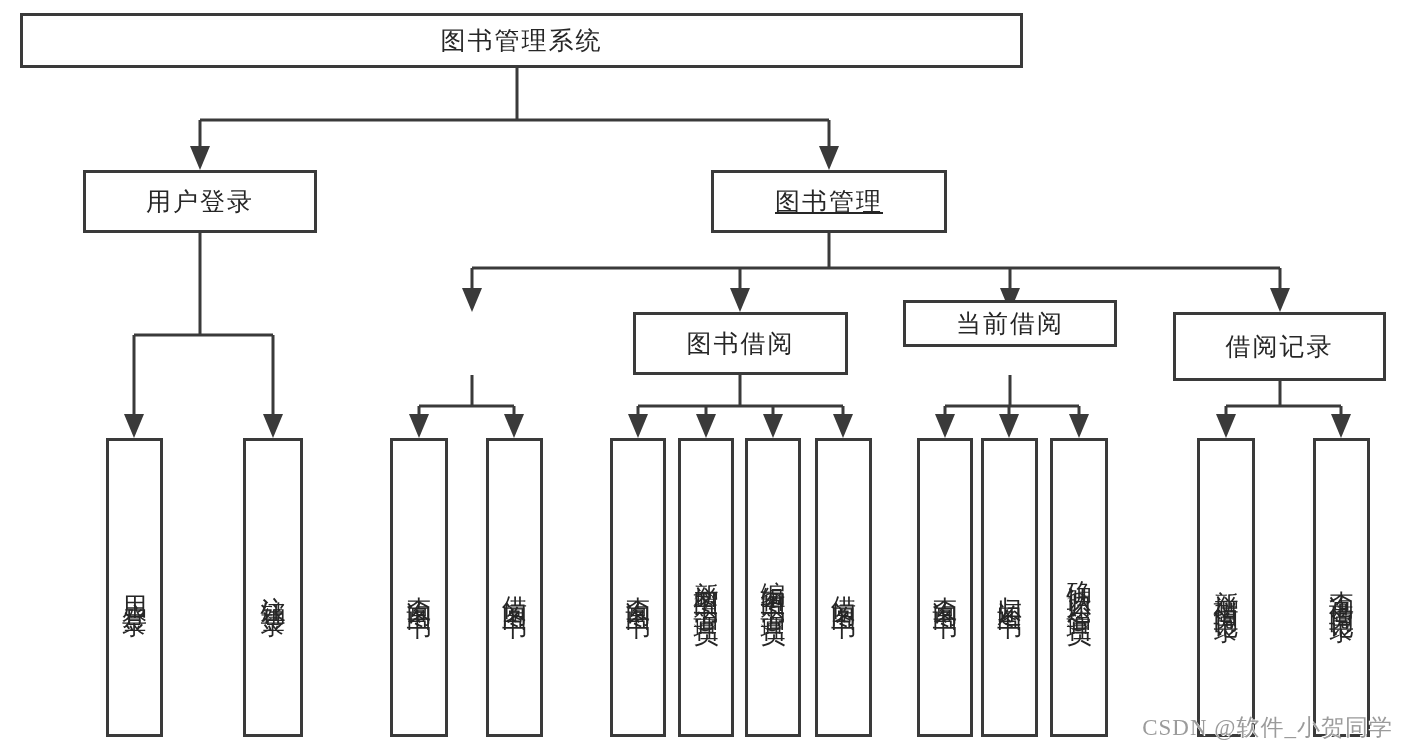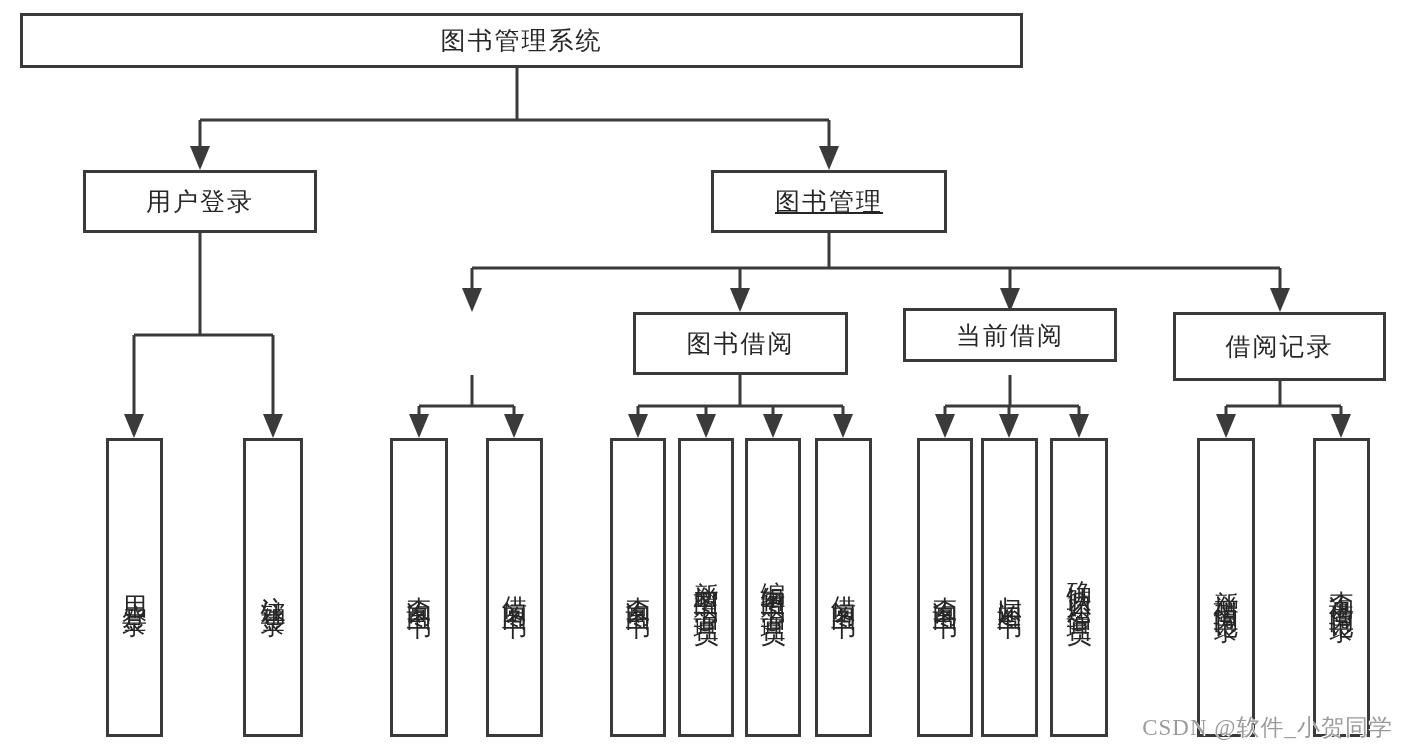--- a/index.html
+++ b/index.html
@@ -119,21 +119,21 @@
       <polygon class="ahead" points="1331,414 1351,414 1341,438"></polygon>
     </g>
   </svg>
 
   <div class="box" style="left:20px; top:13px; width:1003px; height:55px;">图书管理系统</div>
 
   <div class="box" style="left:83px; top:170px; width:234px; height:63px;">用户登录</div>
   <div class="box" style="left:711px; top:170px; width:236px; height:63px;text-decoration:underline;">图书管理</div>
 
   <div class="box" style="left:633px; top:312px; width:215px; height:63px;">图书借阅</div>
-  <div class="box" style="left:903px; top:308px; width:214px; height:54px;">当前借阅</div>
+  <div class="box" style="left:903px; top:300px; width:214px; height:47px;">当前借阅</div>
   <div class="box" style="left:1173px; top:312px; width:213px; height:69px;">借阅记录</div>
 
   <div class="box vbox" style="left:106px; top:438px; width:57px; height:299px;">用户登录</div>
   <div class="box vbox" style="left:243px; top:438px; width:60px; height:299px;">注销登录</div>
 
   <div class="box vbox" style="left:390px; top:438px; width:58px; height:299px;">查询图书</div>
   <div class="box vbox" style="left:486px; top:438px; width:57px; height:299px;">借阅图书</div>
 
   <div class="box vbox" style="left:610px; top:438px; width:56px; height:299px;">查询图书</div>
   <div class="box vbox" style="left:678px; top:438px; width:56px; height:299px;">新增图书（管理员）</div>

